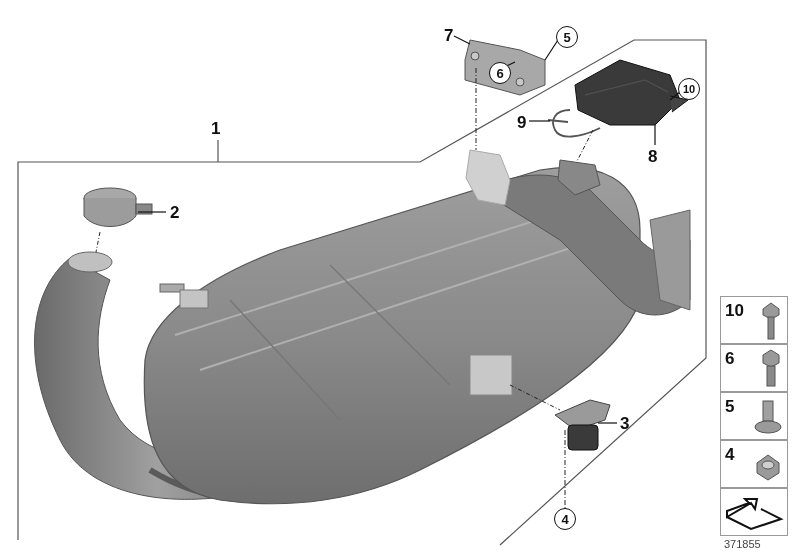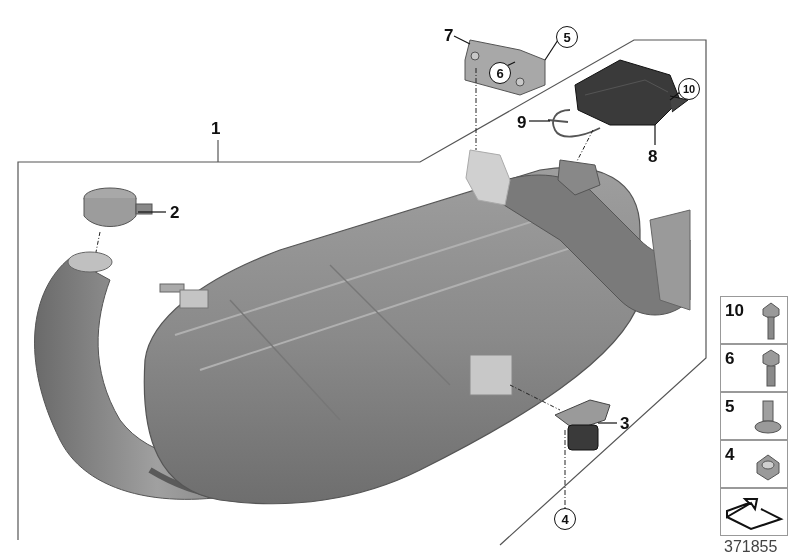--- a/index.html
+++ b/index.html
@@ -4,21 +4,21 @@
 <style>
   html,body{margin:0;padding:0;background:#ffffff;}
   body{width:800px;height:560px;position:relative;overflow:hidden;font-family:"Liberation Sans",sans-serif;}
   #stage{position:absolute;left:0;top:0;width:800px;height:560px;}
   .callout{position:absolute;font-weight:bold;font-size:17px;color:#111;line-height:1;}
   .circ{position:absolute;width:22px;height:22px;border:1.6px solid #111;border-radius:50%;background:#fff;
         font-weight:bold;font-size:13px;color:#111;display:flex;align-items:center;justify-content:center;box-sizing:border-box;}
   .legend-cell{position:absolute;left:720px;width:68px;border:1px solid #999;box-sizing:border-box;background:#fff;}
   .legend-num{position:absolute;left:4px;top:4px;font-weight:bold;font-size:17px;color:#111;}
   .legend-icon{position:absolute;right:4px;top:4px;}
-  .diagram-id{position:absolute;left:724px;top:538px;font-size:16px;color:#444;}
+  .diagram-id{position:absolute;left:724px;top:538px;font-size:11px;color:#444;}
 </style>
 </head>
 <body>
 
 <div id="stage">
 
   <svg width="800" height="560" viewBox="0 0 800 560" style="position:absolute;left:0;top:0">
     <defs>
       <linearGradient id="body" x1="0" y1="0" x2="0" y2="1">
         <stop offset="0" stop-color="#9e9e9e"></stop>

